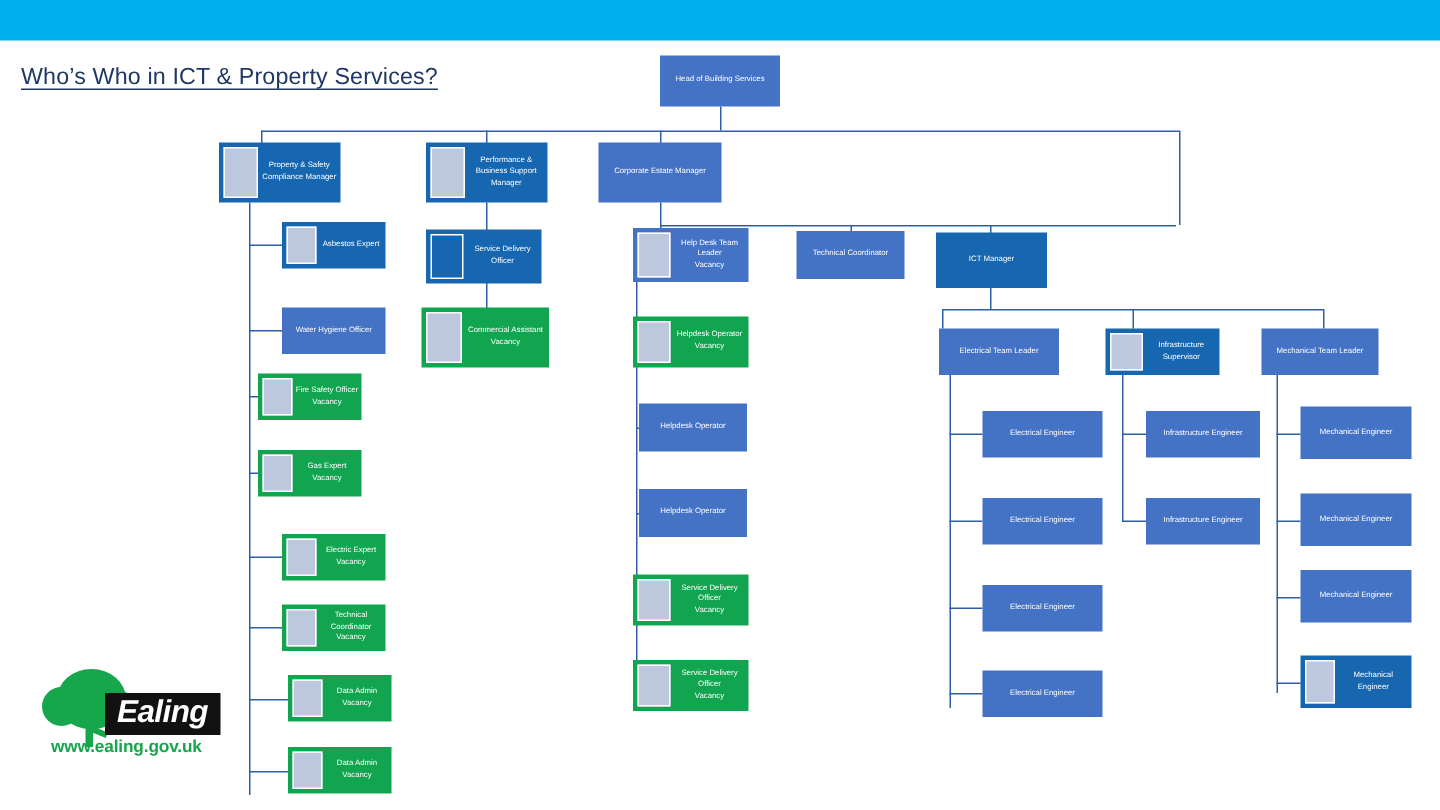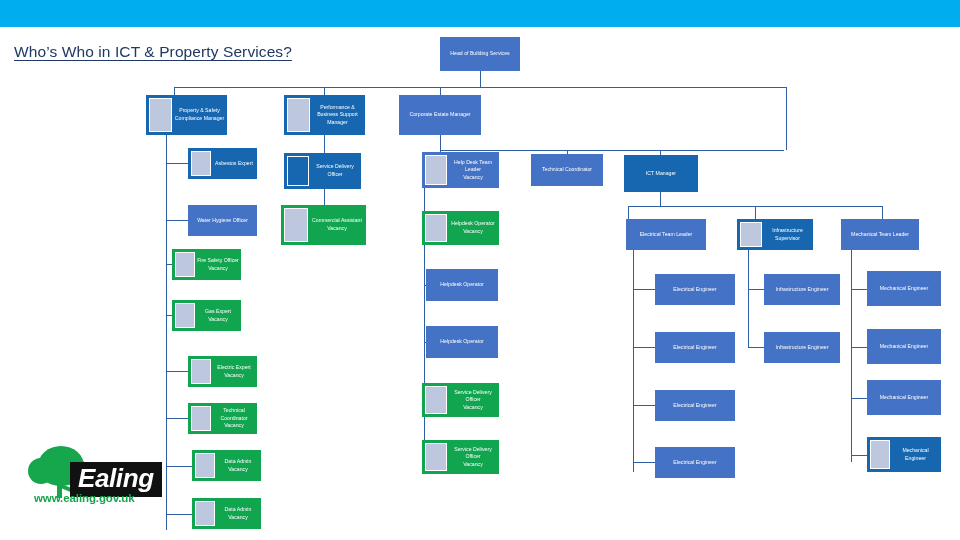--- a/index.html
+++ b/index.html
@@ -75,21 +75,21 @@
     position:absolute; left:35px; top:34px; width:5px; height:20px;
     background:#16A64B;
   }
   .logo .trunk-r {
     position:absolute; left:39px; top:40px; width:11px; height:4px;
     background:#16A64B; transform:rotate(22deg); transform-origin:left center;
   }
   .logo .wordmark {
     position:absolute; left:48px; top:18px;
     background:#111111; color:#ffffff;
-    font-size:26px; font-weight:bold; font-style:italic;
+    font-size:21px; font-weight:bold; font-style:italic;
     padding:1px 8px 3px 8px; letter-spacing:-.4px;
   }
   .logo .url {
     position:absolute; left:12px; top:48px;
     color:#16A64B; font-size:11.5px; font-weight:bold;
     letter-spacing:-.1px;
   }
 </style>
 </head>
 <body>

